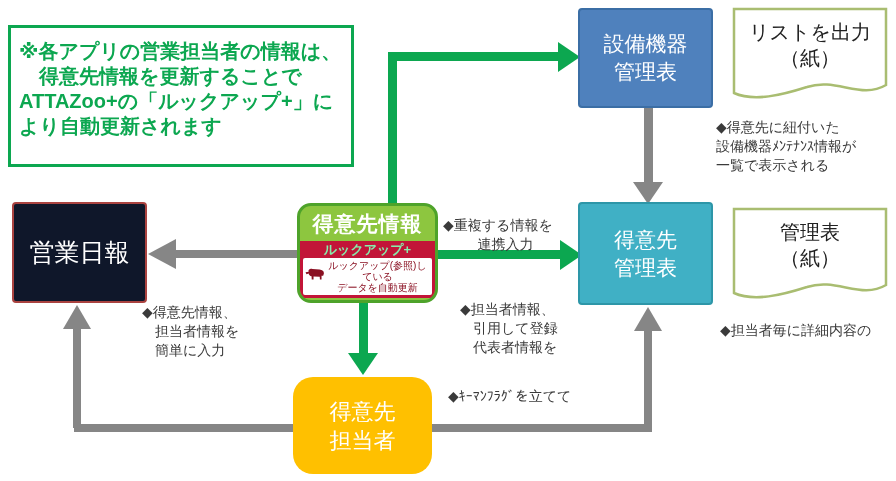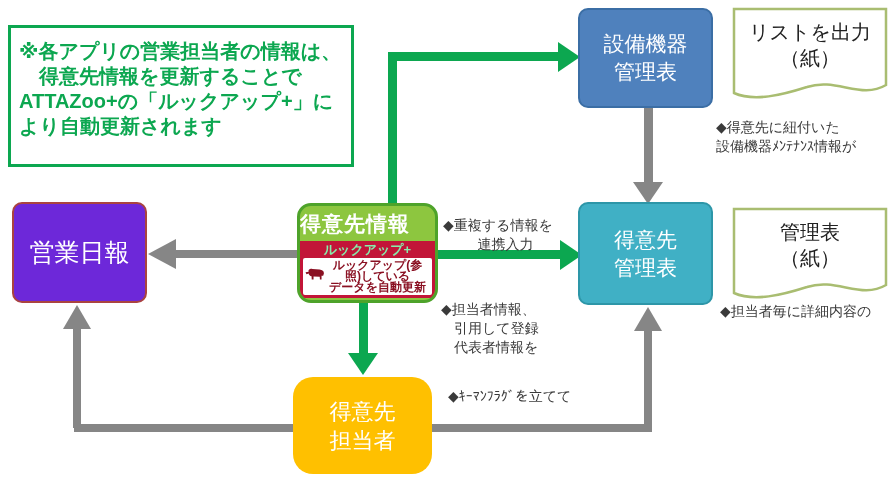--- a/index.html
+++ b/index.html
@@ -10,39 +10,39 @@
   
   .note-box{
     position:absolute;left:8px;top:25px;width:346px;height:142px;
     border:3px solid #0ca750;background:#fff;box-sizing:border-box;
     color:#0ca750;font-weight:bold;font-size:20px;line-height:25px;
     padding:11px 6px 0 8px;
   }
   .note-box .indent{padding-left:20px;}
   
   .node{
-    position:absolute;border-radius:10px;box-sizing:border-box;
+    position:absolute;border-radius:4px;box-sizing:border-box;
     display:flex;flex-direction:column;align-items:center;justify-content:center;
     color:#fff;text-align:center;
   }
   .node-blue{left:578px;top:8px;width:135px;height:100px;background:#4f81bd;border:2px solid #3b6ea5;font-size:21px;line-height:28px;}
   .node-teal{left:578px;top:202px;width:135px;height:103px;background:#40b0c5;border:2px solid #2d96a8;font-size:21px;line-height:28px;}
-  .node-red{left:12px;top:202px;width:135px;height:101px;background:#6d28d9;border:2px solid #aa4340;font-size:25px;}
+  .node-red{left:12px;top:202px;width:135px;height:101px;background:#0f172a;border:2px solid #aa4340;font-size:25px;}
   .node-yellow{left:293px;top:377px;width:139px;height:97px;background:#ffc000;border:none;font-size:22px;line-height:29px;border-radius:20px;}
   
   .node-green{
     position:absolute;left:297px;top:203px;width:141px;height:100px;
     background:#8dc63f;border:3px solid #4ea32a;border-radius:14px;
     box-sizing:border-box;overflow:hidden;
   }
-  .node-green .title{color:#fff;font-weight:bold;font-size:21px;text-align:left;margin-top:4px;letter-spacing:1px;}
+  .node-green .title{color:#fff;font-weight:bold;font-size:21px;text-align:center;margin-top:4px;letter-spacing:1px;}
   .lookup-band{background:#c21538;margin-top:3px;padding:1px 3px 3px;}
   .lookup-band .badge-label{color:#86efac;font-weight:bold;font-size:13px;text-align:center;line-height:15px;}
   .lookup-inner{background:#fff;border-radius:2px;margin-top:1px;display:flex;align-items:center;padding:2px 2px;}
-  .lookup-inner .cap{flex:1;color:#8a1022;font-weight:bold;font-size:12px;line-height:11px;text-align:center;}
+  .lookup-inner .cap{flex:1;color:#8a1022;font-weight:normal;font-size:10px;line-height:11px;text-align:center;}
   
   .paper{position:absolute;width:156px;height:97px;}
   .paper svg{position:absolute;left:0;top:0;}
   .paper .ptxt{position:absolute;left:0;top:12px;width:100%;text-align:center;color:#222;font-size:20px;line-height:26px;}
   .paper-mainte{left:732px;top:7px;}
   .paper-kanri{left:732px;top:207px;}
   
   .ann{position:absolute;color:#3a3a3a;font-size:14px;line-height:19px;}
   .ann .pl{padding-left:13px;}
   .ann .ctr{text-align:center;}
@@ -133,44 +133,50 @@
       <path d="M2,2 H154 V78 C129,93 104,70 75,80 C50,88 22,95 2,86 Z" fill="#ffffff" stroke="#a9bd71" stroke-width="2.5"></path>
     </svg>
     <div class="ptxt">
       <div>リストを出力</div>
       <div>（紙）</div>
     </div>
   </div>
   <div class="ann" style="left:716px;top:118px;width:180px;">
     <div>◆得意先に紐付いた</div>
     <div>設備機器ﾒﾝﾃﾅﾝｽ情報が</div>
+    <div>一覧で表示される</div>
   </div>
 
   <div class="paper paper-kanri">
     <svg width="156" height="97" viewBox="0 0 156 97">
       <path d="M2,2 H154 V78 C129,93 104,70 75,80 C50,88 22,95 2,86 Z" fill="#ffffff" stroke="#a9bd71" stroke-width="2.5"></path>
     </svg>
     <div class="ptxt">
       <div>管理表</div>
       <div>（紙）</div>
     </div>
   </div>
-  <div class="ann" style="left:720px;top:302px;width:176px;">
+  <div class="ann" style="left:720px;top:321px;width:176px;">
     <div>◆担当者毎に詳細内容の</div>
   </div>
 
   <div class="ann" style="left:443px;top:216px;width:125px;">
     <div>◆重複する情報を</div>
     <div class="ctr">連携入力</div>
   </div>
 
-  <div class="ann" style="left:441px;top:300px;width:125px;">
+  <div class="ann" style="left:460px;top:300px;width:125px;">
     <div>◆担当者情報、</div>
     <div class="pl">引用して登録</div>
     <div class="pl">代表者情報を</div>
   </div>
 
+  <div class="ann" style="left:142px;top:303px;width:125px;">
+    <div>◆得意先情報、</div>
+    <div class="pl">担当者情報を</div>
+    <div class="pl">簡単に入力</div>
+  </div>
 
   <div class="ann" style="left:448px;top:387px;width:160px;">
     <div>◆ｷｰﾏﾝﾌﾗｸﾞを立てて</div>
   </div>
 
 </div>
 
 </body></html>

